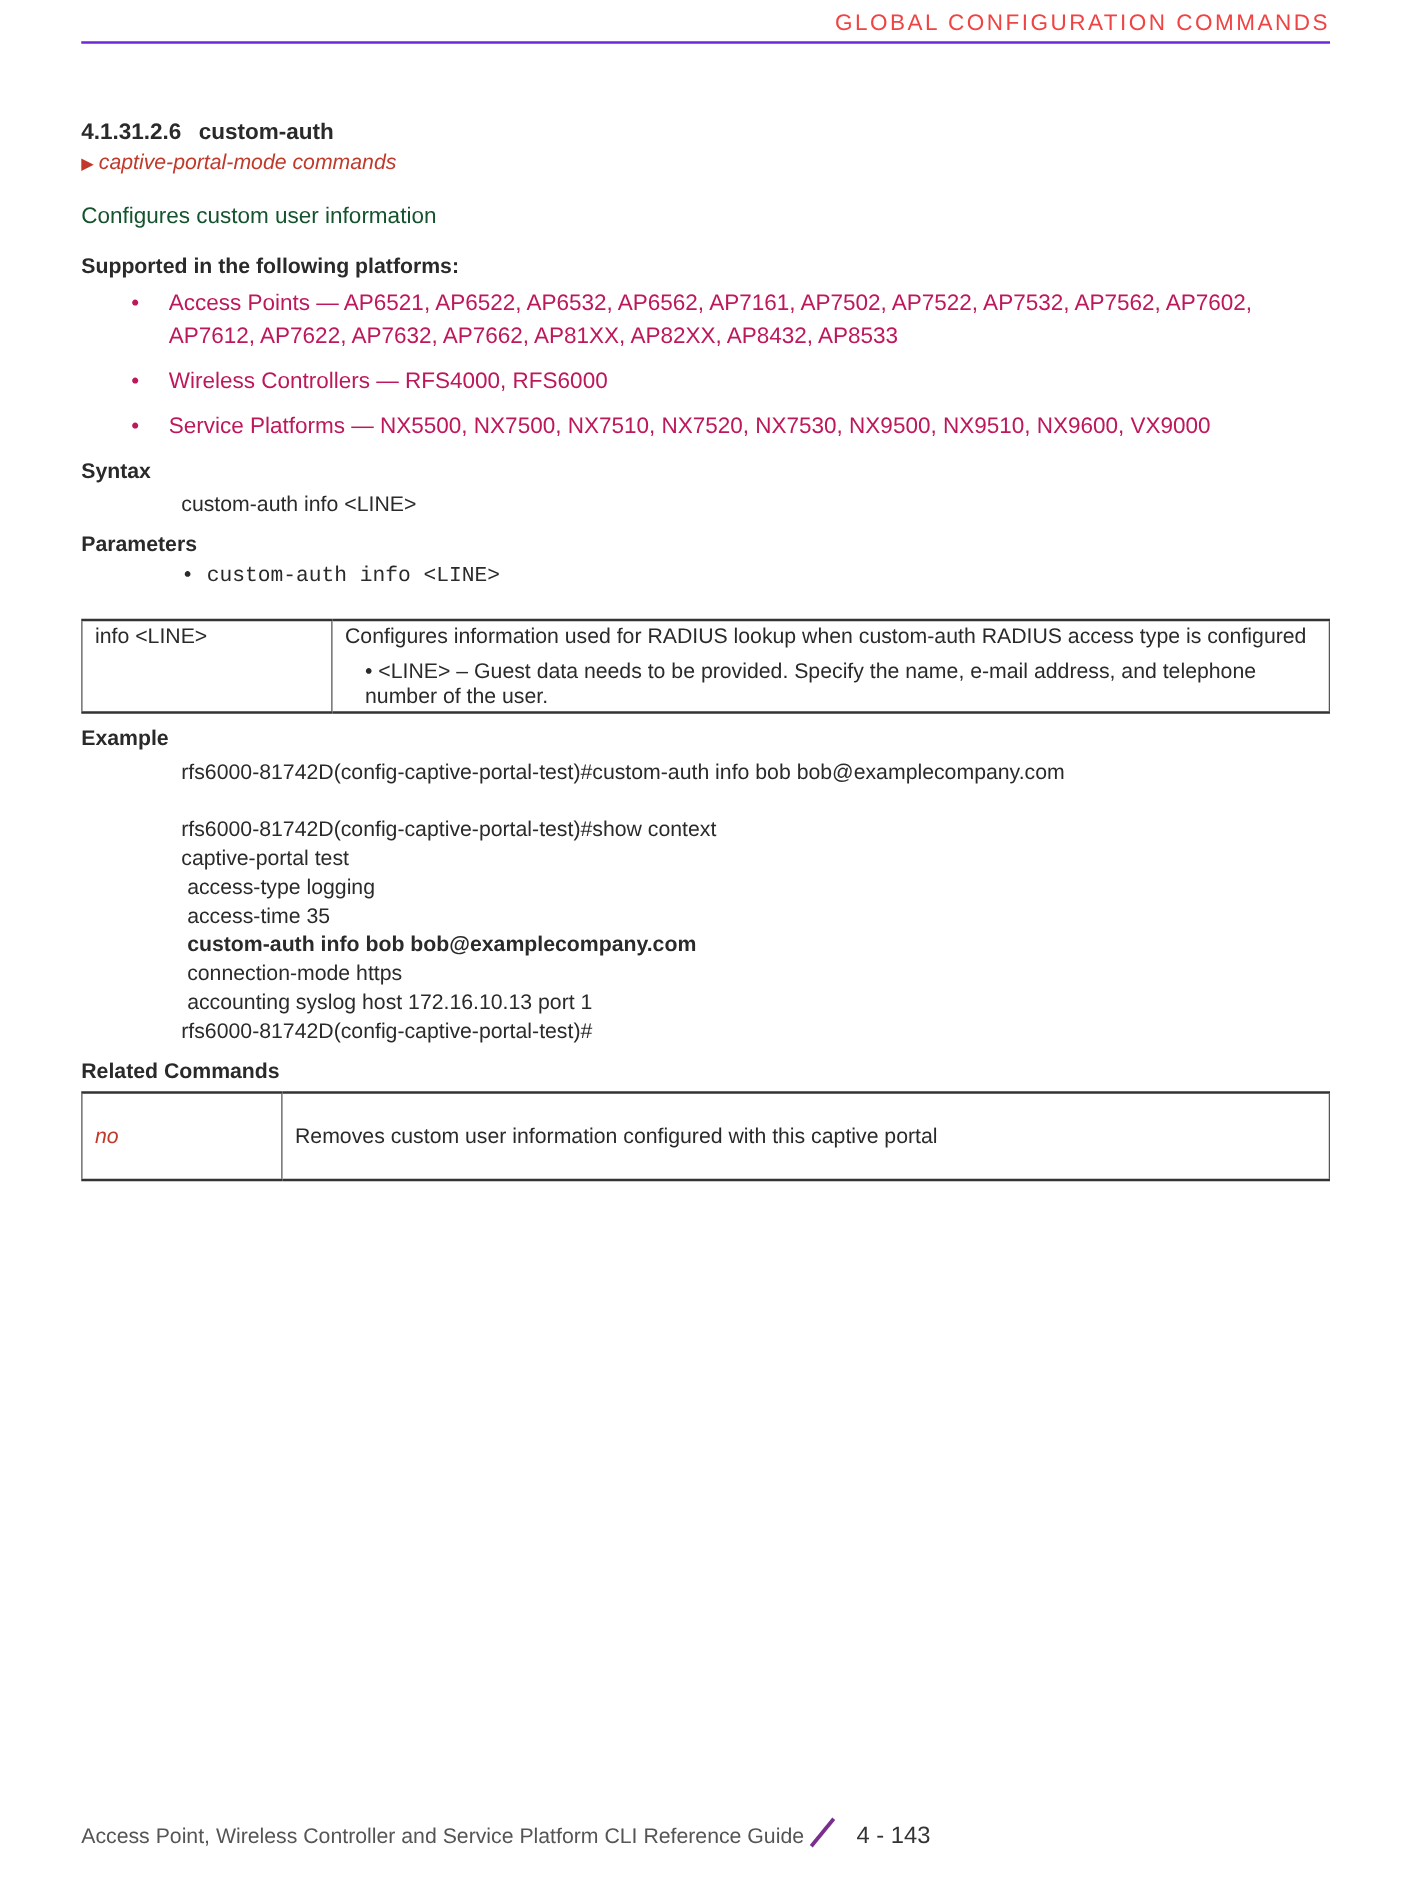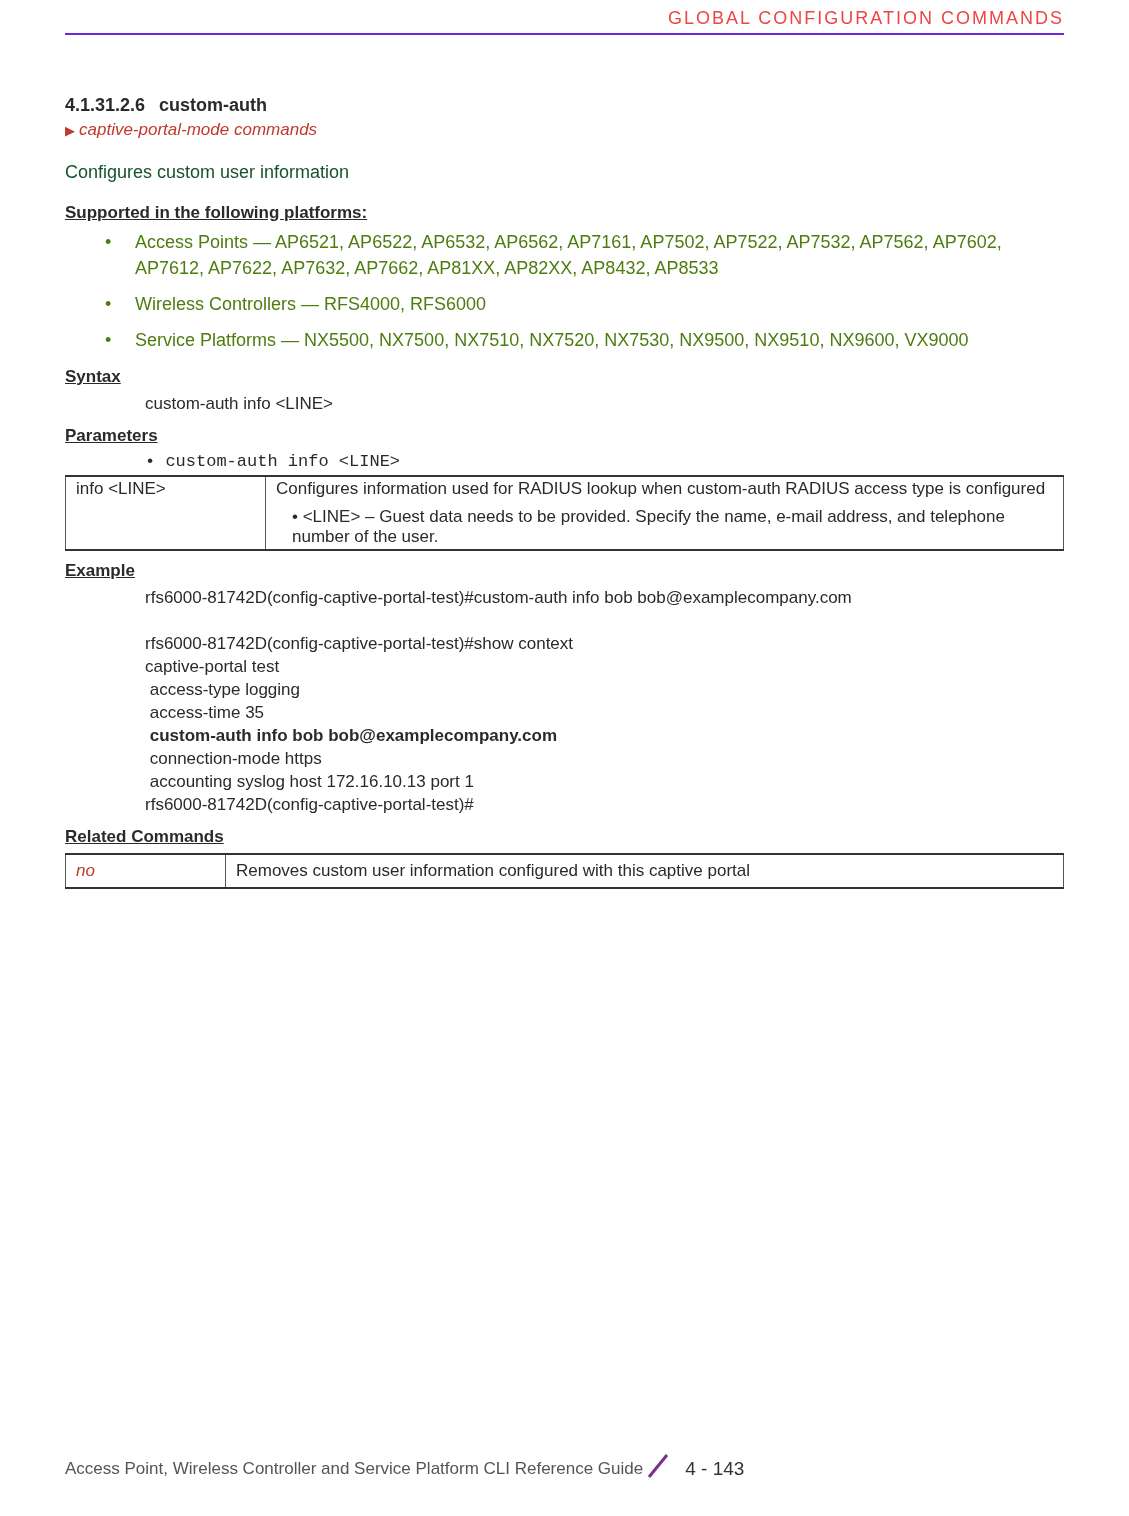--- a/index.html
+++ b/index.html
@@ -51,30 +51,29 @@
       font-size: 18px;
       color: #14532d;
       margin-bottom: 20px;
       font-weight: 300;
     }
     .subhead {
       font-weight: bold;
       font-size: 17px;
       margin-bottom: 6px;
       margin-top: 10px;
-      text-decoration: underline;
     }
     ul.platform-list {
       list-style: none;
       padding-left: 40px;
       margin-bottom: 14px;
     }
     ul.platform-list li {
       font-size: 18px;
-      color: #4d7c0f;
+      color: #be185d;
       margin-bottom: 10px;
       position: relative;
       padding-left: 30px;
       font-weight: 300;
       line-height: 1.45;
     }
     ul.platform-list li::before {
       content: "•";
       position: absolute;
       left: 0;
@@ -90,21 +89,21 @@
       white-space: pre-wrap;
       line-height: 1.35;
     }
     .code .bold {
       font-weight: bold;
     }
     .param-bullet {
       font-family: "Courier New", Courier, monospace;
       font-size: 17px;
       padding-left: 80px;
-      margin-bottom: 4px;
+      margin-bottom: 24px;
     }
     table.param-table {
       width: 100%;
       border-collapse: collapse;
       margin-bottom: 10px;
       font-size: 17px;
     }
     table.param-table td {
       border: 1px solid #555;
       padding: 2px 10px;
@@ -128,21 +127,21 @@
       content: "• ";
     }
     table.related-table {
       width: 100%;
       border-collapse: collapse;
       font-size: 17px;
       margin-top: 4px;
     }
     table.related-table td {
       border: 1px solid #555;
-      padding: 6px 10px;
+      padding: 24px 10px;
       vertical-align: top;
     }
     table.related-table tr:first-child td {
       border-top: 2px solid #333;
     }
     table.related-table tr:last-child td {
       border-bottom: 2px solid #333;
     }
     table.related-table td:first-child {
       width: 160px;

